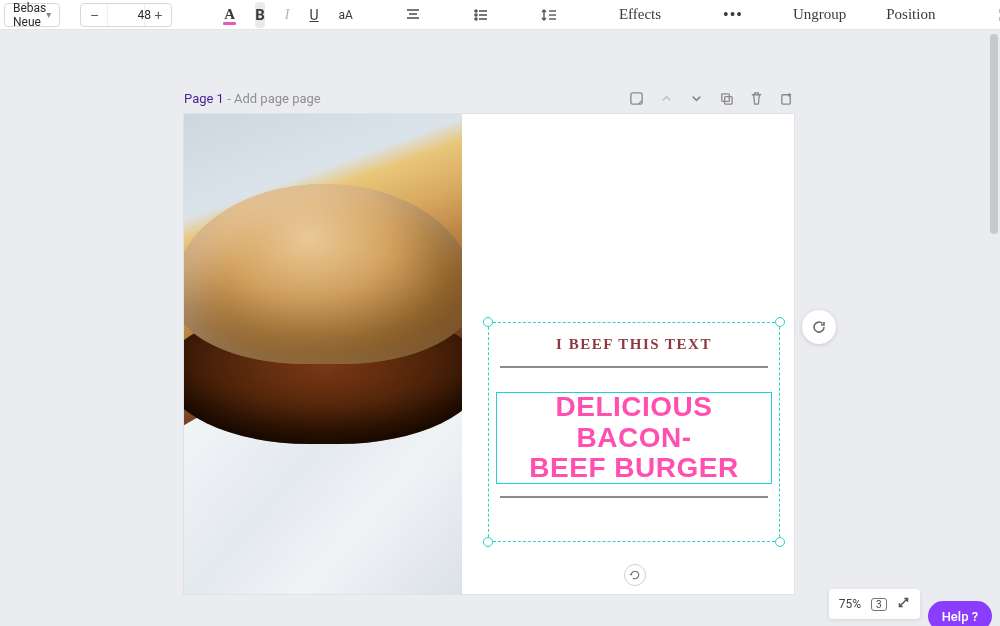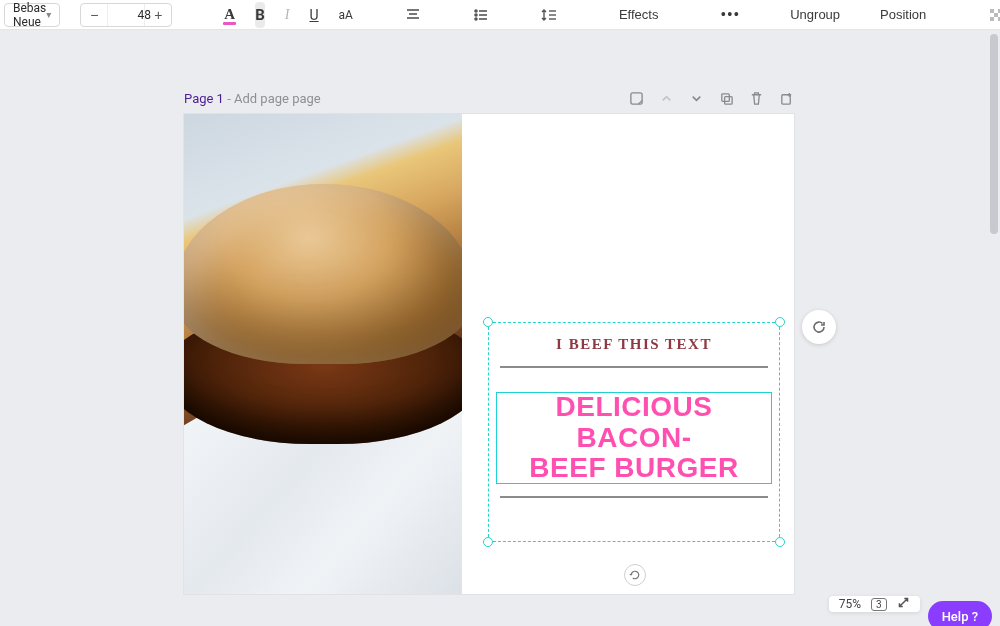--- a/index.html
+++ b/index.html
@@ -7,21 +7,21 @@
 
 .toolbar { background: #fff; height: 30px; display: flex; align-items: center; padding: 0 4px; gap: 20px; border-bottom: 1px solid #e5e5e5; }
 .font-dd { display: flex; align-items: center; justify-content: space-between; border: 1px solid #d8d8d8; border-radius: 4px; padding: 2px 8px; width: 144px; height: 24px; font-size: 12px; color: #2b2b2b; }
 .size-grp { display: flex; align-items: center; border: 1px solid #d8d8d8; border-radius: 4px; height: 24px; }
 .size-btn { width: 26px; height: 22px; display: flex; align-items: center; justify-content: center; font-size: 14px; color: #555; border: none; background: transparent; cursor: pointer; }
 .size-val { width: 36px; text-align: center; font-size: 12px; color: #2b2b2b; border-left: 1px solid #eee; border-right: 1px solid #eee; height: 22px; display: flex; align-items: center; justify-content: center; padding-left: 36px; }
 .sep { width: 1px; height: 20px; background: #e4e4e4; margin: 0 6px; }
 .tbtn { width: 28px; height: 26px; display: flex; align-items: center; justify-content: center; font-size: 14px; color: #3a3a3a; border-radius: 4px; cursor: pointer; font-family: "Times New Roman", serif; }
 .tbtn.active { background: #eaeaea; }
 .tbtn.muted { color: #b5b5b5; }
-.tbtn.txt { font-family: Liberation Sans, sans-serif; font-size: 13px; width: auto; padding: 0 10px; }
+.tbtn.txt { font-family: Liberation Serif, serif; font-size: 15px; width: auto; padding: 0 10px; }
 .tbtn svg { width: 16px; height: 16px; }
 .spacer { flex: 1; }
 
 .stage { position: absolute; top: 30px; left: 0; right: 12px; bottom: 0; overflow: hidden; }
 .scrollbar { position: absolute; right: 2px; top: 34px; width: 8px; height: 200px; background: #c7c9cf; border-radius: 4px; }
 
 .pagebar { position: absolute; top: 60px; left: 184px; width: 610px; display: flex; align-items: center; justify-content: space-between; font-size: 13px; }
 .pagebar-left { color: #8f8f92; }
 .page-lbl { color: #4c1d95; }
 .pagebar-right { display: flex; gap: 14px; color: #8a8a8a; }
@@ -43,21 +43,21 @@
 .txt1 { position: absolute; top: 222px; left: 316px; width: 268px; text-align: center; font-family: Georgia, 'Times New Roman', serif; font-weight: 700; font-size: 15px; letter-spacing: 1.5px; color: #8e3942; }
 .hr1 { position: absolute; top: 252px; left: 316px; width: 268px; height: 2px; background: #8b8b8b; }
 .txtbox2 { position: absolute; top: 278px; left: 312px; width: 276px; height: 92px; border: 1.5px solid #1fd0d6; display: flex; align-items: center; justify-content: flex-start; text-align: center; font-family: Impact, 'Arial Narrow Bold', sans-serif; font-weight: 700; font-size: 28px; line-height: 1.1; letter-spacing: 0.5px; color: #ff4fb1; }
 .hr2 { position: absolute; top: 382px; left: 316px; width: 268px; height: 2px; background: #8b8b8b; }
 
 .rotate-h { position: absolute; top: 450px; left: 440px; width: 22px; height: 22px; border: 1px solid #d0d0d0; border-radius: 50%; background: #fff; display: flex; align-items: center; justify-content: center; font-size: 12px; color: #777; }
 
 .regen-btn { position: absolute; top: 280px; left: 802px; width: 34px; height: 34px; background: #fff; border-radius: 50%; box-shadow: 0 1px 4px rgba(0,0,0,0.15); display: flex; align-items: center; justify-content: center; color: #6b6b6b; cursor: pointer; }
 
 .bottombar { position: absolute; right: 8px; bottom: 4px; height: 36px; display: flex; align-items: center; gap: 8px; }
-.zoom-chip { background: #fff; border-radius: 4px; box-shadow: 0 1px 4px rgba(0,0,0,0.1); height: 16px; display: flex; align-items: center; padding: 0 10px; gap: 10px; font-size: 12px; color: #444; justify-content: flex-end; }
+.zoom-chip { background: #fff; border-radius: 4px; box-shadow: 0 1px 4px rgba(0,0,0,0.1); height: 30px; display: flex; align-items: center; padding: 0 10px; gap: 10px; font-size: 12px; color: #444; justify-content: flex-end; }
 .zoom-chip .pgcount { border: 1.2px solid #777; border-radius: 3px; padding: 0 4px; font-size: 10px; }
 .help-btn { background: #8b3dff; color: #fff; border-radius: 18px; height: 30px; padding: 0 14px; display: flex; align-items: center; font-size: 13px; font-weight: 500; cursor: pointer; margin-top: 24px; }
 
 .A-letter { position: relative; font-weight: 600; font-size: 15px; }
 .A-underline { position: absolute; left: -1px; right: -1px; bottom: -2px; height: 3px; background: #e858c0; border-radius: 1px; }
 </style>
 </head>
 <body>
 
 <div class="toolbar">

